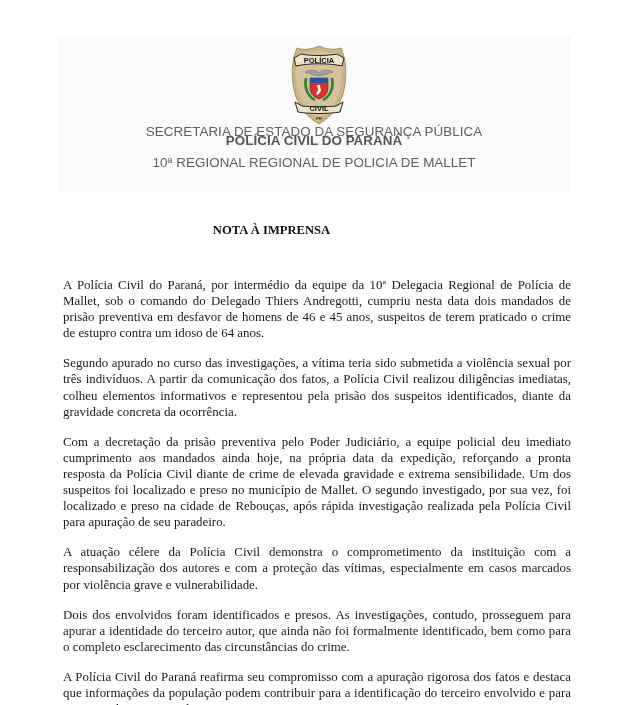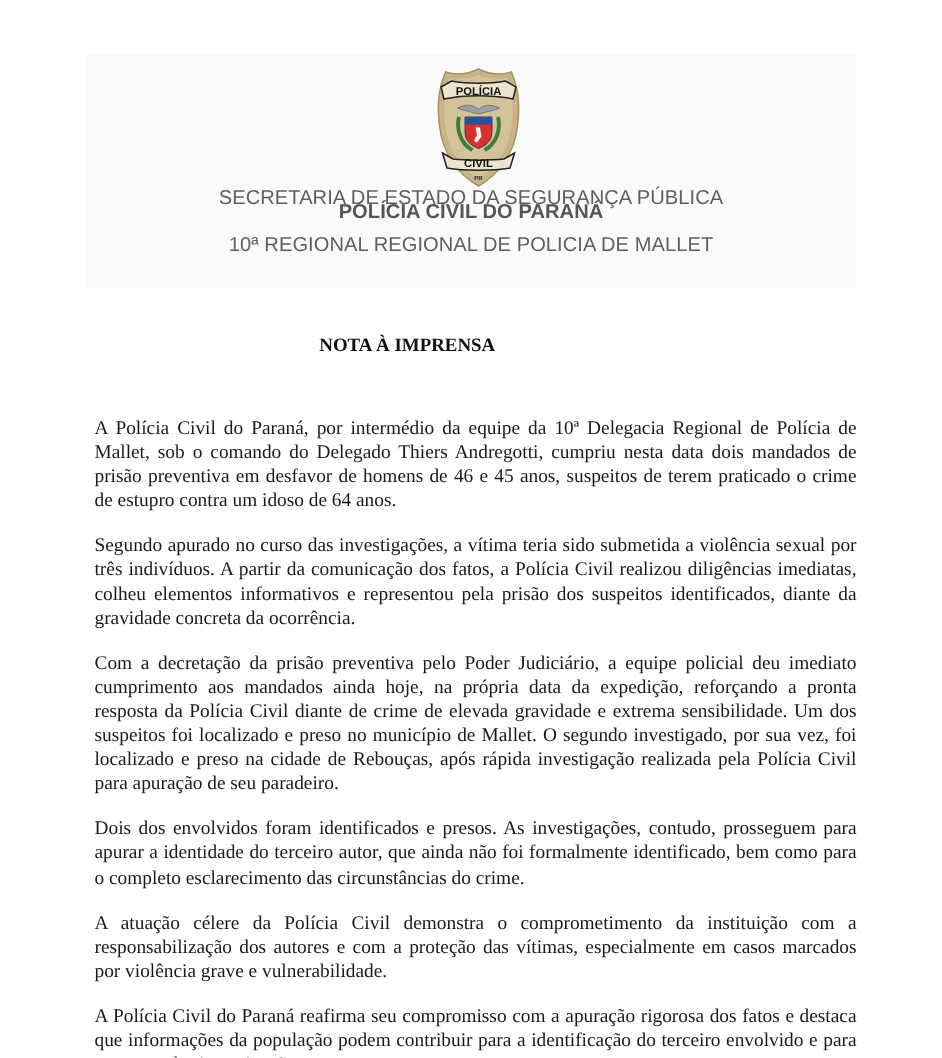--- a/index.html
+++ b/index.html
@@ -98,16 +98,16 @@
 <div class="header-line hl1">SECRETARIA DE ESTADO DA SEGURANÇA PÚBLICA</div>
 <div class="header-line hl2">POLÍCIA CIVIL DO PARANÁ</div>
 <div class="header-line hl3">10ª REGIONAL REGIONAL DE POLICIA DE MALLET</div>
 
 <div class="title">NOTA À IMPRENSA</div>
 
 <div class="body-text">
   <p class="para">A Polícia Civil do Paraná, por intermédio da equipe da 10ª Delegacia Regional de Polícia de Mallet, sob o comando do Delegado Thiers Andregotti, cumpriu nesta data dois mandados de prisão preventiva em desfavor de homens de 46 e 45 anos, suspeitos de terem praticado o crime de estupro contra um idoso de 64 anos.</p>
   <p class="para">Segundo apurado no curso das investigações, a vítima teria sido submetida a violência sexual por três indivíduos. A partir da comunicação dos fatos, a Polícia Civil realizou diligências imediatas, colheu elementos informativos e representou pela prisão dos suspeitos identificados, diante da gravidade concreta da ocorrência.</p>
   <p class="para">Com a decretação da prisão preventiva pelo Poder Judiciário, a equipe policial deu imediato cumprimento aos mandados ainda hoje, na própria data da expedição, reforçando a pronta resposta da Polícia Civil diante de crime de elevada gravidade e extrema sensibilidade. Um dos suspeitos foi localizado e preso no município de Mallet. O segundo investigado, por sua vez, foi localizado e preso na cidade de Rebouças, após rápida investigação realizada pela Polícia Civil para apuração de seu paradeiro.</p>
+  <p class="para">A atuação célere da Polícia Civil demonstra o comprometimento da instituição com a responsabilização dos autores e com a proteção das vítimas, especialmente em casos marcados por violência grave e vulnerabilidade.</p>
   <p class="para">Dois dos envolvidos foram identificados e presos. As investigações, contudo, prosseguem para apurar a identidade do terceiro autor, que ainda não foi formalmente identificado, bem como para o completo esclarecimento das circunstâncias do crime.</p>
-  <p class="para">A atuação célere da Polícia Civil demonstra o comprometimento da instituição com a responsabilização dos autores e com a proteção das vítimas, especialmente em casos marcados por violência grave e vulnerabilidade.</p>
   <p class="para">A Polícia Civil do Paraná reafirma seu compromisso com a apuração rigorosa dos fatos e destaca que informações da população podem contribuir para a identificação do terceiro envolvido e para o avanço das investigações.</p>
 </div>
 
 </body></html>

